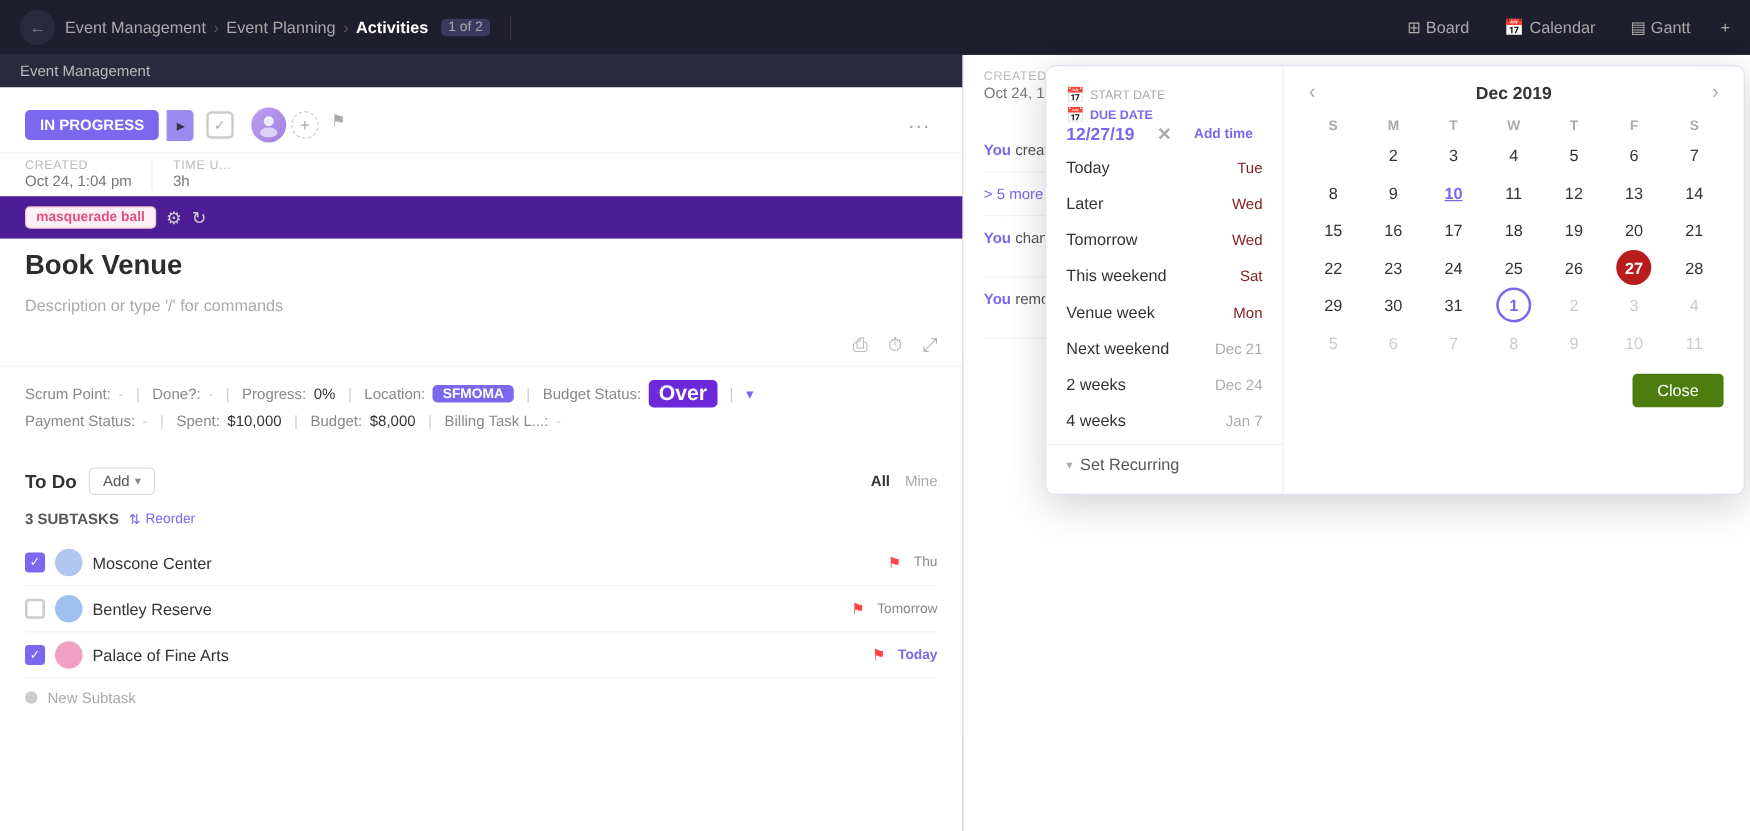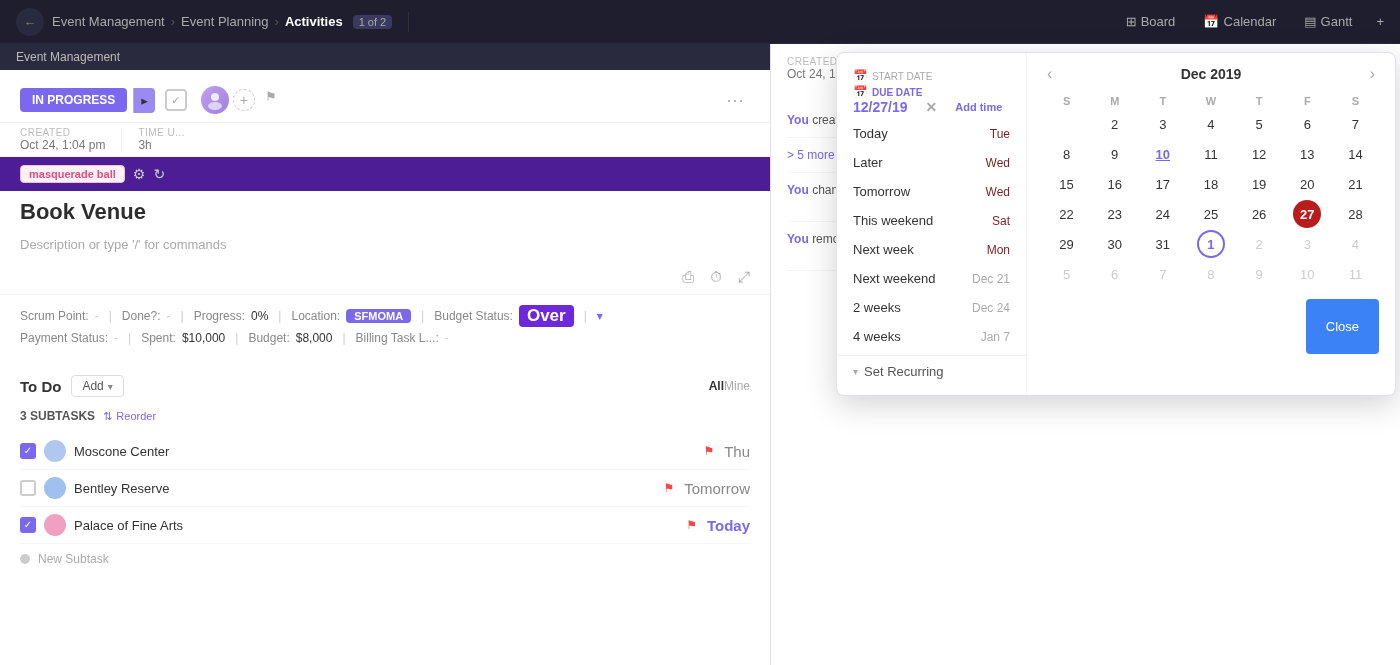--- a/index.html
+++ b/index.html
@@ -67,36 +67,36 @@
     .badge-sfmoma { background: #7b68ee; color: #fff; border-radius: 4px; padding: 1px 8px; font-size: 11px; font-weight: 600; }
     .badge-over { background: #6d28d9; color: #fff; border-radius: 4px; padding: 1px 8px; font-size: 17px; font-weight: 700; }
     .prop-val { color: #333; font-weight: 500; }
 
     
     .todo-section { padding: 16px 20px; background: #fff; }
     .todo-header { display: flex; align-items: center; gap: 10px; margin-bottom: 12px; }
     .todo-title { font-size: 15px; font-weight: 700; color: #333; }
     .add-btn { background: #fff; border: 1px solid #ddd; border-radius: 4px; padding: 3px 10px; font-size: 12px; cursor: pointer; display: flex; align-items: center; gap: 4px; color: #555; }
     .add-btn .chevron { font-size: 10px; color: #888; }
-    .todo-filters { margin-left: auto; display: flex; font-size: 12px; color: #aaa; }
+    .todo-filters { margin-left: auto; display: flex; gap: 12px; font-size: 12px; color: #aaa; }
     .todo-filters .active-filter { color: #333; font-weight: 600; }
 
     
     .subtasks-header { display: flex; align-items: center; gap: 8px; margin-bottom: 10px; color: #888; font-size: 12px; }
     .subtask-count { font-weight: 700; color: #555; }
     .reorder-btn { display: flex; align-items: center; gap: 4px; cursor: pointer; color: #7b68ee; font-size: 11px; }
 
     .subtask-row { display: flex; align-items: center; gap: 8px; padding: 7px 0; border-bottom: 1px solid #f5f5f5; }
     .subtask-check { width: 16px; height: 16px; border: 2px solid #ccc; border-radius: 3px; cursor: pointer; flex-shrink: 0; }
     .subtask-check.purple { border-color: #7b68ee; background: #7b68ee; }
     .subtask-check.purple::after { content: '✓'; color: #fff; font-size: 10px; display: flex; align-items: center; justify-content: center; }
     .subtask-avatar { width: 22px; height: 22px; border-radius: 50%; background: #c0a0f0; flex-shrink: 0; }
     .subtask-name { flex: 1; font-size: 13px; color: #333; }
     .subtask-flag { color: #ff4444; font-size: 12px; margin-right: 2px; }
-    .subtask-date { font-size: 15px; color: #aaa; }
+    .subtask-date { font-size: 11px; color: #aaa; }
     .subtask-date.today { color: #7b68ee; font-weight: 600; }
     .subtask-date.tomorrow { color: #888; }
     .subtask-date.thu { color: #888; }
 
     .new-subtask { display: flex; align-items: center; gap: 8px; padding: 8px 0; color: #aaa; font-size: 12px; cursor: pointer; }
     .new-subtask-dot { width: 10px; height: 10px; border-radius: 50%; background: #ccc; flex-shrink: 0; }
 
     
     .right-panel { flex: 1; background: #f5f5fa; border-left: 1px solid #e0e0ee; display: flex; flex-direction: column; }
 
@@ -125,21 +125,21 @@
     .cal-month { font-size: 14px; font-weight: 700; color: #333; }
     .cal-nav-btn { cursor: pointer; color: #aaa; font-size: 16px; padding: 0 4px; background: none; border: none; }
     .cal-grid { display: grid; grid-template-columns: repeat(7, 1fr); gap: 1px; }
     .cal-day-header { text-align: center; font-size: 11px; color: #aaa; padding: 2px 0; font-weight: 600; }
     .cal-day { text-align: center; padding: 4px 2px; font-size: 13px; color: #333; cursor: pointer; border-radius: 50%; margin: 1px auto; width: 28px; height: 28px; display: flex; align-items: center; justify-content: center; }
     .cal-day.empty { color: #ddd; cursor: default; }
     .cal-day.other-month { color: #ccc; }
     .cal-day.today-ring { border: 2px solid #7b68ee; color: #7b68ee; font-weight: 700; }
     .cal-day.selected { background: #b91c1c; color: #fff; border-radius: 50%; font-weight: 700; }
 
-    .cal-close-btn { background: #3b82f6; color: #fff; border: none; border-radius: 4px; padding: 20px 20px; font-size: 13px; cursor: pointer; margin-top: 10px; float: right; }
+    .cal-close-btn { background: #4d7c0f; color: #fff; border: none; border-radius: 4px; padding: 6px 20px; font-size: 13px; cursor: pointer; margin-top: 10px; float: right; }
     .right-inner { padding: 12px 16px; flex: 1; overflow-y: auto; background: #fff; }
     .created-meta { font-size: 11px; color: #aaa; display: flex; gap: 16px; margin-bottom: 10px; }
     .created-label { font-size: 10px; text-transform: uppercase; letter-spacing: 0.5px; color: #bbb; }
     .created-val { font-size: 12px; color: #777; }
 
     .act-item { padding: 4px 0 8px; border-bottom: 1px solid #f5f5f5; margin-bottom: 4px; }
     .act-text { font-size: 12px; color: #555; line-height: 1.5; }
     .act-user { color: #7b68ee; font-weight: 600; }
     .act-time { font-size: 11px; color: #bbb; margin-top: 2px; text-align: right; }
     .act-timestamp-right { font-size: 11px; color: #bbb; text-align: right; padding: 2px 0; }
@@ -404,21 +404,21 @@
           </div>
           <div class="quick-item">
             <span class="qi-label">Tomorrow</span>
             <span class="qi-day">Wed</span>
           </div>
           <div class="quick-item">
             <span class="qi-label">This weekend</span>
             <span class="qi-day">Sat</span>
           </div>
           <div class="quick-item">
-            <span class="qi-label">Next week</span>
+            <span class="qi-label">Venue week</span>
             <span class="qi-day">Mon</span>
           </div>
           <div class="quick-item">
             <span class="qi-label">Next weekend</span>
             <span class="qi-date">Dec 21</span>
           </div>
           <div class="quick-item">
             <span class="qi-label">2 weeks</span>
             <span class="qi-date">Dec 24</span>
           </div>

